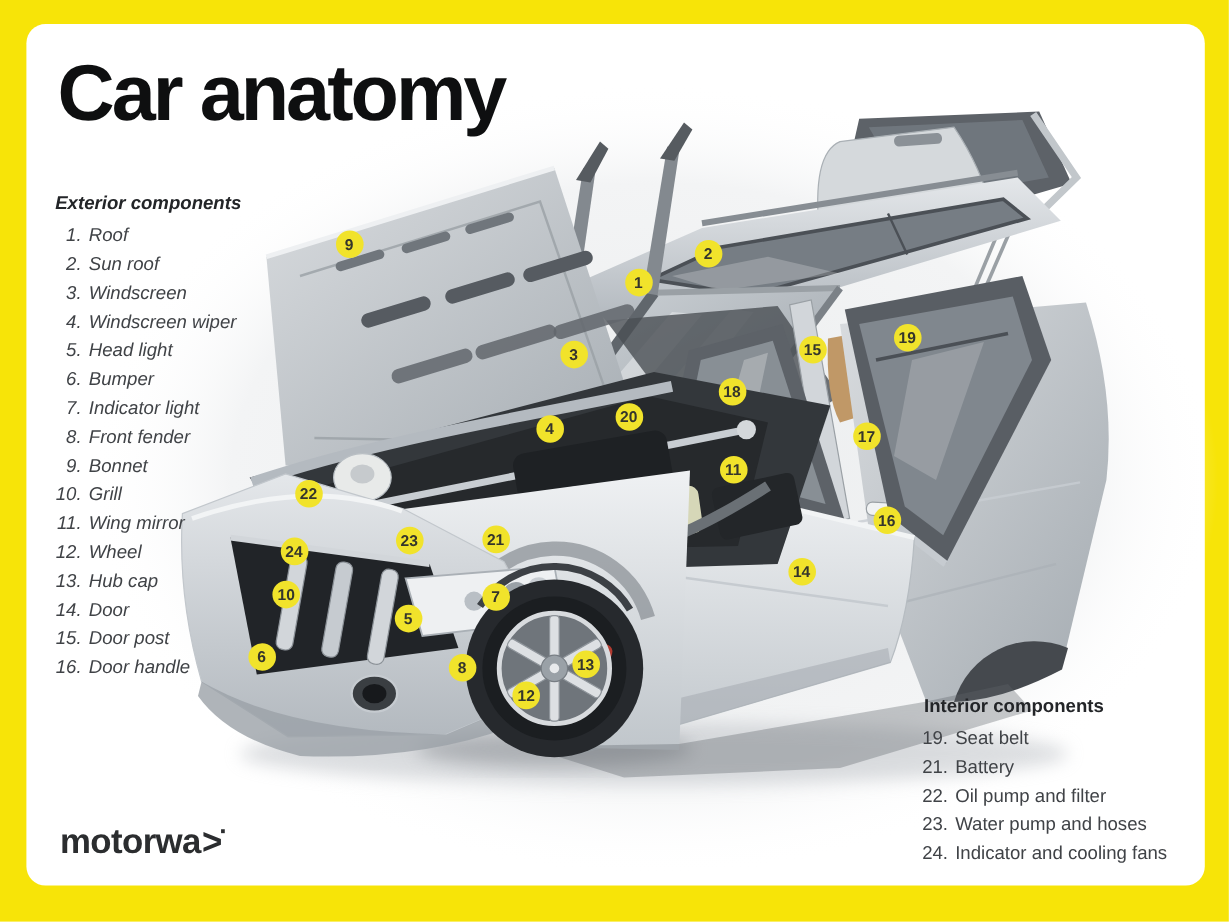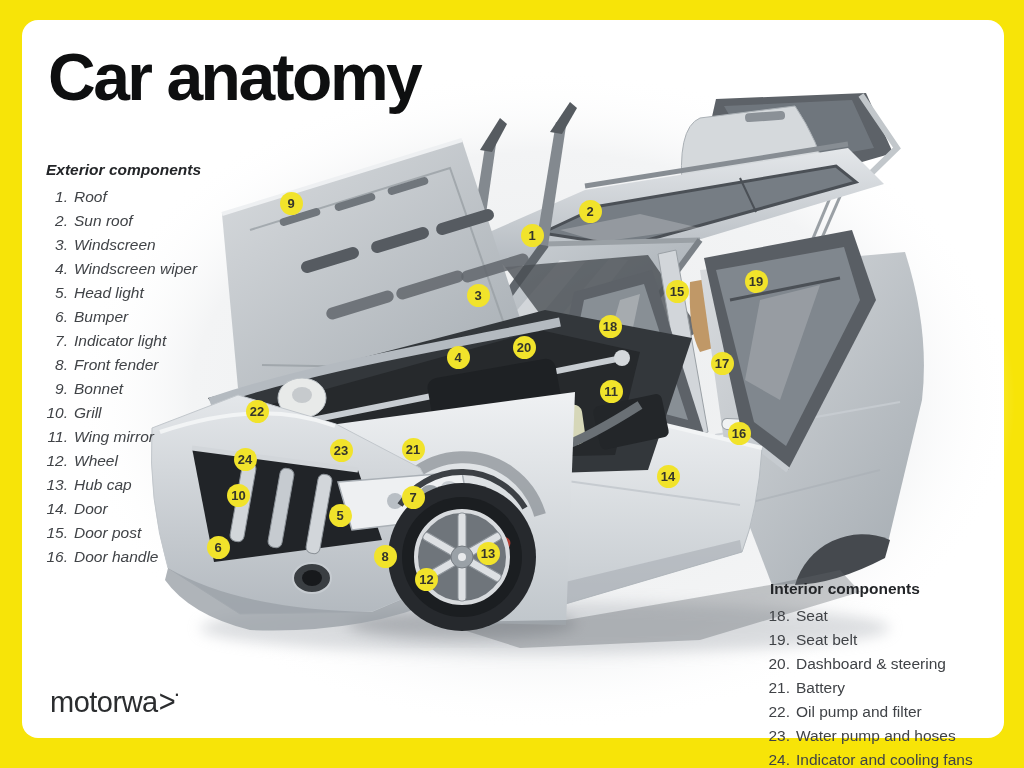--- a/index.html
+++ b/index.html
@@ -29,21 +29,21 @@
   #interior-block .comp-heading{padding-left:6px;margin-top:46px;}
   #interior-block .num{width:26px;}
   .marker{
     position:absolute;width:23px;height:23px;border-radius:50%;z-index:4;
     background:var(--marker-bg,#f1e32b);color:var(--marker-text,#34352c);
     display:flex;align-items:center;justify-content:center;
     font-size:13px;font-weight:700;line-height:1;
   }
   .logo{
     position:absolute;left:50px;top:686px;z-index:3;
-    font-size:29px;font-weight:400;letter-spacing:-0.5px;color:var(--logo,#2b2d2f);
+    font-size:29px;font-weight:700;letter-spacing:-0.5px;color:var(--logo,#2b2d2f);
   }
   .logo .chev{display:inline-block;transform:scaleY(1.05);margin-left:1px;}
   .logo .dot{display:inline-block;position:relative;top:-11px;left:-2px;font-size:22px;}
 </style>
 </head>
 <body style="--frame: #f7e408; --canvas: #ffffff; --marker-bg: #f1e32b; --marker-text: #34352c; --title: #0e0f10; --heading: #232528; --text: #404347; --logo: #2b2d2f;">
 
 <div class="canvas"></div>
 
 <svg class="car-svg" viewBox="0 0 1024 768" xmlns="http://www.w3.org/2000/svg">
@@ -302,30 +302,22 @@
         <span class="num">16.</span>
         <span>Door handle</span>
       </li>
     </ol>
 </div>
 
 <div class="comp-block" id="interior-block">
   <p class="comp-heading">Interior components</p>
   <ol class="comp-list" id="int-items">
       <li>
-        <span class="num">18.</span>
-        <span>Seat</span>
-      </li>
-      <li>
         <span class="num">19.</span>
         <span>Seat belt</span>
-      </li>
-      <li>
-        <span class="num">20.</span>
-        <span>Dashboard &amp; steering</span>
       </li>
       <li>
         <span class="num">21.</span>
         <span>Battery</span>
       </li>
       <li>
         <span class="num">22.</span>
         <span>Oil pump and filter</span>
       </li>
       <li>
@@ -344,21 +336,21 @@
     <div class="marker" style="left: 578.5px; top: 199.5px;">2</div>
     <div class="marker" style="left: 466.5px; top: 283.5px;">3</div>
     <div class="marker" style="left: 446.5px; top: 345.5px;">4</div>
     <div class="marker" style="left: 328.5px; top: 503.5px;">5</div>
     <div class="marker" style="left: 206.5px; top: 535.5px;">6</div>
     <div class="marker" style="left: 401.5px; top: 485.5px;">7</div>
     <div class="marker" style="left: 373.5px; top: 544.5px;">8</div>
     <div class="marker" style="left: 279.5px; top: 191.5px;">9</div>
     <div class="marker" style="left: 227px; top: 483.5px; text-align: right;">10</div>
     <div class="marker" style="left: 599.5px; top: 379.5px;">11</div>
-    <div class="marker" style="left: 415px; top: 567.5px; text-align: right;">12</div>
+    <div class="marker" style="left: 427px; top: 567.5px; text-align: right;">12</div>
     <div class="marker" style="left: 476.5px; top: 542px;">13</div>
     <div class="marker" style="left: 656.5px; top: 464.5px;">14</div>
     <div class="marker" style="left: 665.5px; top: 279.5px;">15</div>
     <div class="marker" style="left: 727.5px; top: 421.5px;">16</div>
     <div class="marker" style="left: 710.5px; top: 351.5px;">17</div>
     <div class="marker" style="left: 598.5px; top: 314.5px;">18</div>
     <div class="marker" style="left: 744.5px; top: 269.5px;">19</div>
     <div class="marker" style="left: 512.5px; top: 335.5px;">20</div>
     <div class="marker" style="left: 401.5px; top: 437.5px;">21</div>
     <div class="marker" style="left: 245.5px; top: 399.5px;">22</div>

